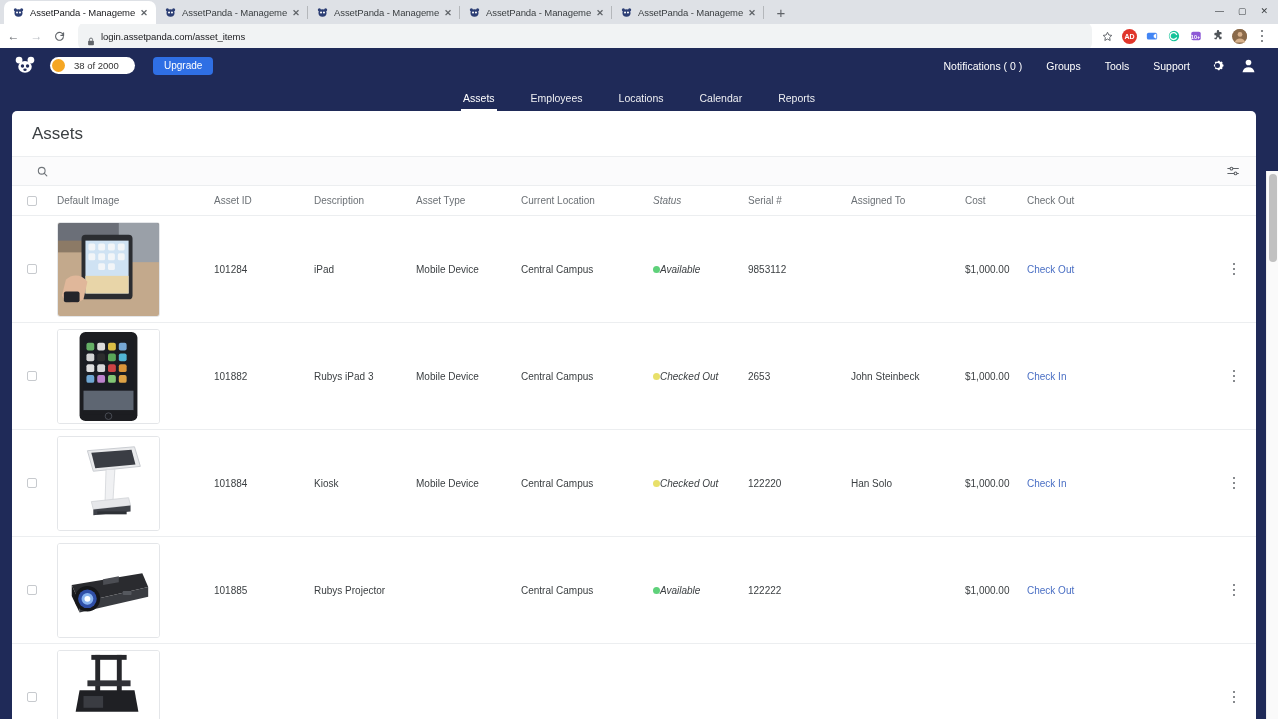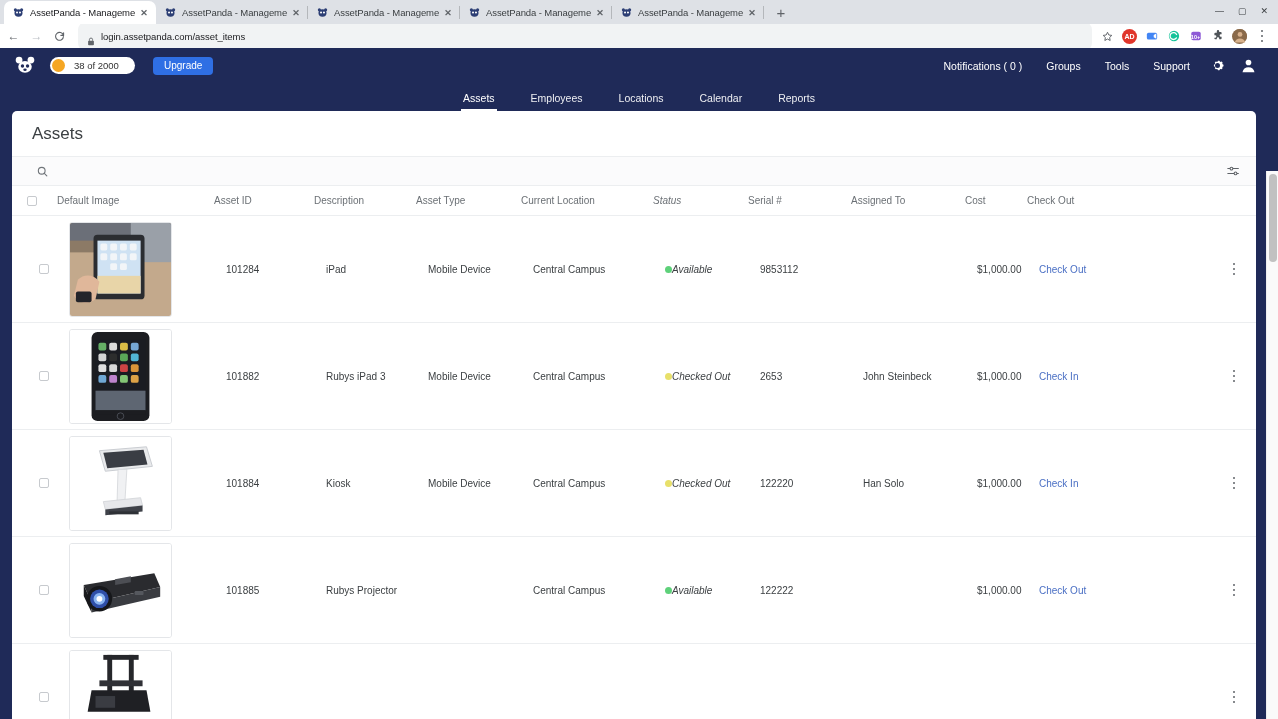--- a/index.html
+++ b/index.html
@@ -172,21 +172,20 @@
   
   .tbl { width: 100%; }
   .tbl-head {
     height: 30px; display: flex; align-items: center;
     border-bottom: 1px solid #eceef0; padding-left: 0;
   }
   .tbl-head .cell { font-size: 10px; color: #6b7075; }
   .row {
     display: flex; align-items: center; border-bottom: 1px solid #eceef0;
     height: 107px;
-    padding-left: 12px;
   }
   .cell { flex: 0 0 auto; padding-right: 6px; font-size: 10px; color: #3c4043; }
   .c-check { flex: 0 0 45px; display: flex; justify-content: center; align-items: center; }
   .cbox {
     width: 10px; height: 10px; border: 1px solid #c7cace;
     border-radius: 2px; background: #fff; display: block;
   }
   .c-img    { flex: 0 0 157px; }
   .c-id     { flex: 0 0 100px; }
   .c-desc   { flex: 0 0 102px; }

